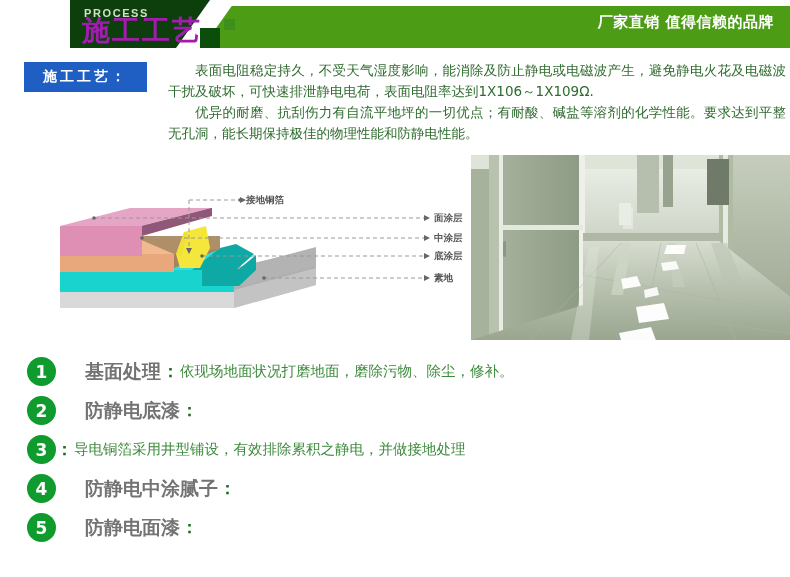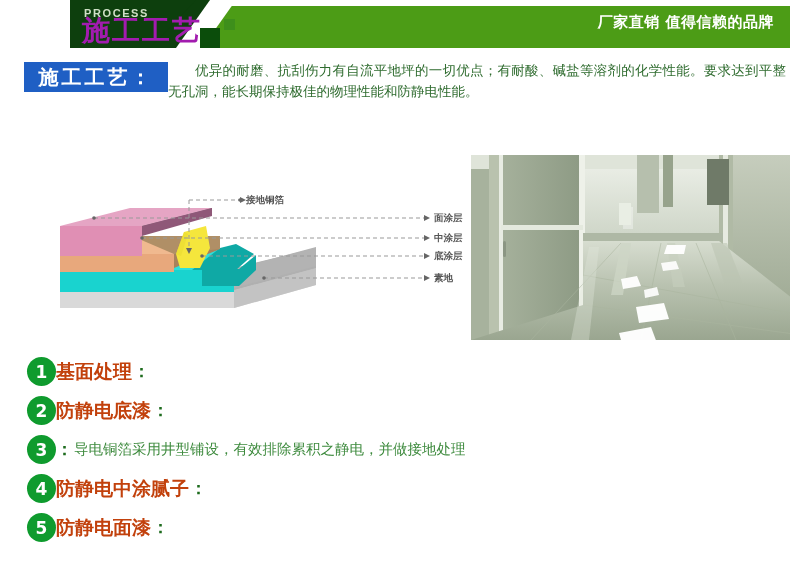--- a/index.html
+++ b/index.html
@@ -47,25 +47,25 @@
   }
   .hdr-slogan{
     position:absolute;right:16px;top:13px;
     color:#ffffff;font-size:15px;font-weight:bold;letter-spacing:0.5px;
     font-family:"DejaVu Sans",sans-serif;
   }
 
   
   .badge{
     position:absolute;left:24px;top:62px;
-    width:144px;height:30px;
+    width:123px;height:30px;
     background:#1f5fc4;
     color:#ffffff;
     font-family:"DejaVu Serif","Liberation Serif",serif;
-    font-size:20px;font-weight:bold;
+    font-size:14px;font-weight:bold;
     display:flex;align-items:center;justify-content:center;
     letter-spacing:3px;
   }
   .intro{
     position:absolute;left:168px;top:60px;width:618px;
     color:#2e6b2e;
     font-family:"DejaVu Sans",sans-serif;
     font-size:13.5px;
     line-height:21px;
     text-align:justify;
@@ -90,22 +90,22 @@
   .num{
     width:27px;height:27px;border-radius:50%;
     background:#0f9b2e;color:#ffffff;
     display:flex;align-items:center;justify-content:center;
     font-family:"DejaVu Sans",sans-serif;
     font-size:17px;font-weight:bold;
     flex:0 0 auto;
     box-shadow:0 0 0 1px #0f9b2e;
   }
   .step-title{
-    margin-left:1px;
-    color:#c2410c;
+    margin-left:30px;
+    color:#737373;
     font-family:"DejaVu Sans",sans-serif;
     font-size:19px;font-weight:bold;
     white-space:nowrap;
   }
   .step-colon{
     color:#1d6b1d;font-size:17px;font-weight:bold;
     font-family:"DejaVu Sans",sans-serif;
     margin:0 1px 0 1px;
   }
   .step-desc{
@@ -128,20 +128,21 @@
     <div class="hdr-sq1"></div>
     <div class="hdr-sq2"></div>
     <div class="hdr-process">PROCESS</div>
     <div class="hdr-title">施工工艺</div>
     <div class="hdr-slogan">厂家直销 值得信赖的品牌</div>
   </div>
 
   <div class="badge">施工工艺：</div>
 
   <div class="intro">
+    <p>表面电阻稳定持久，不受天气湿度影响，能消除及防止静电或电磁波产生，避免静电火花及电磁波干扰及破坏，可快速排泄静电电荷，表面电阻率达到1X106～1X109Ω.</p>
     <p>优异的耐磨、抗刮伤力有自流平地坪的一切优点；有耐酸、碱盐等溶剂的化学性能。要求达到平整无孔洞，能长期保持极佳的物理性能和防静电性能。</p>
   </div>
 
   <div class="media">
 
     <div class="diagram">
       <svg width="440" height="200" viewBox="0 0 440 200">
 
         <polygon points="36,140 210,140 292,118 292,135 210,158 36,158" fill="#d9d9d9"></polygon>
         <polygon points="210,118 292,118 292,135 210,158" fill="#c3c3c3"></polygon>
@@ -301,20 +302,21 @@
       </svg>
     </div>
   </div>
 
   <div class="steps">
 
     <div class="step">
       <div class="num">1</div>
       <div class="step-title">基面处理</div>
       <div class="step-colon">：</div>
+      <div class="step-desc">依现场地面状况打磨地面，磨除污物、除尘，修补。</div>
     </div>
 
     <div class="step">
       <div class="num">2</div>
       <div class="step-title">防静电底漆</div>
       <div class="step-colon">：</div>
     </div>
 
     <div class="step">
       <div class="num">3</div>

